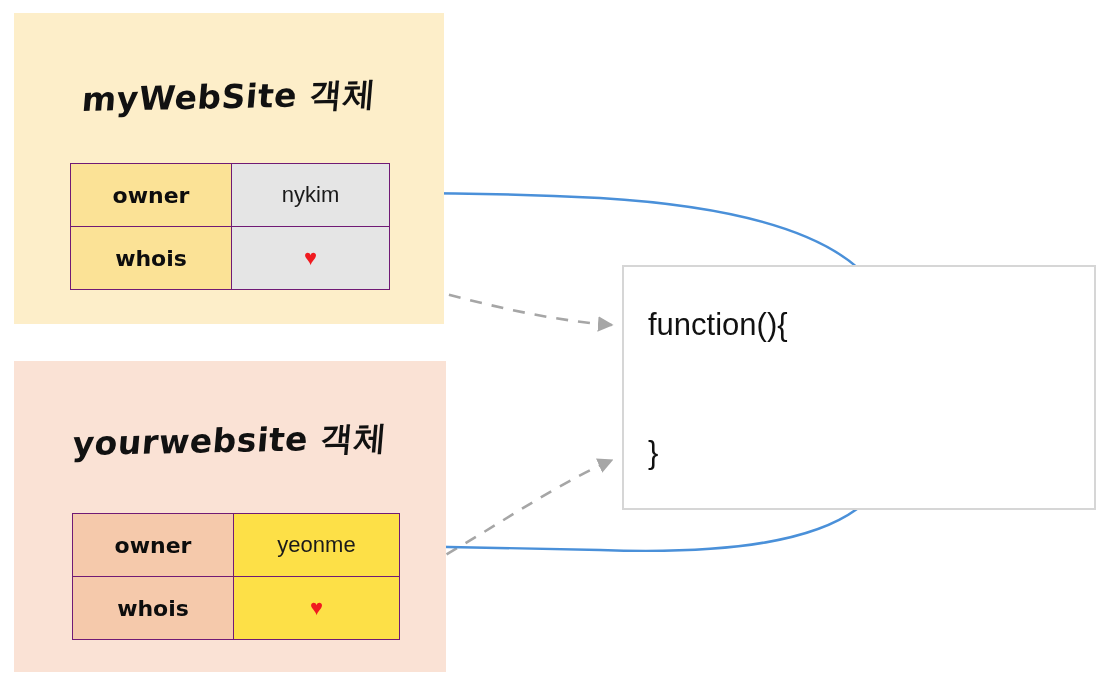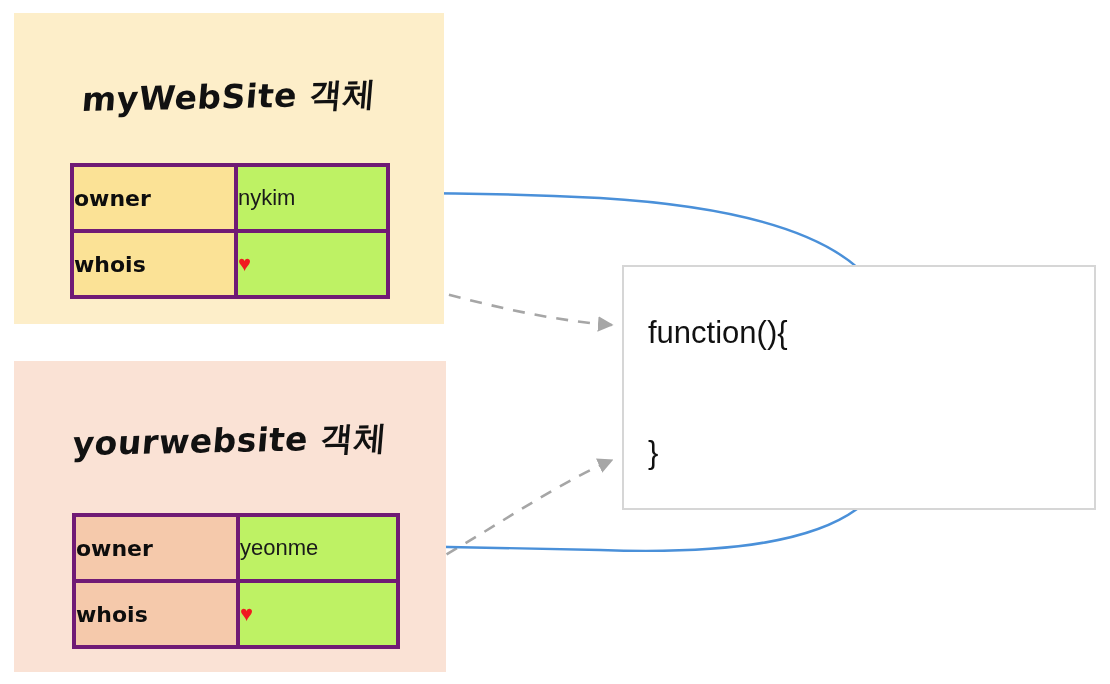--- a/index.html
+++ b/index.html
@@ -38,59 +38,60 @@
 
   
   .obj-table{
     position:absolute;
     border-collapse:collapse;
     table-layout:fixed;
   }
   #table-my{left:56px;top:150px;width:320px;}
   #table-your{left:58px;top:152px;width:328px;}
   .obj-table td{
-    border:4px solid #701a75;
+    border:1px solid #701a75;
     height:62px;
+    text-align:center;
     vertical-align:middle;
     padding:0;
   }
   .key-cell{
     width:160px;
     font-weight:700;
     font-size:22px;
     color:#0d0d0d;
     font-family:"DejaVu Sans", sans-serif;
   }
   .val-cell{
     font-size:22px;
     color:#1a1a1a;
     font-family:"Liberation Sans", sans-serif;
   }
   #table-my .key-cell{background:#fbe296;}
-  #table-my .val-cell{background:#bef264;}
+  #table-my .val-cell{background:#e5e5e5;}
   #table-your .key-cell{background:#f5c9ab;}
-  #table-your .val-cell{background:#bef264;}
+  #table-your .val-cell{background:#fde047;}
   .heart{color:#f01b20;font-size:22px;line-height:1;}
 
   
   #code-box{
     position:absolute;
     left:622px;top:265px;width:474px;height:245px;
     background:#ffffff;
     border:2px solid #d6d6d6;
     box-sizing:border-box;
   }
   .code-line{
     position:absolute;
     font-family:"Liberation Sans", sans-serif;
     font-size:31px;
     color:#111111;
     white-space:pre;
   }
-  #code-l1{left:24px;top:48px;}
+  #code-l1{left:24px;top:40px;}
   #code-l2{left:50px;top:104px;}
   #code-l3{left:24px;top:168px;}
   .kw-this{color:#5a5e66;}
 </style>
 </head>
 <body>
 
 <svg id="canvas" viewBox="0 0 1110 684" xmlns="http://www.w3.org/2000/svg">
   <defs>
     <marker id="arrow-blue" viewBox="0 0 10 10" refX="9" refY="5" markerWidth="6" markerHeight="6" orient="auto-start-reverse">

